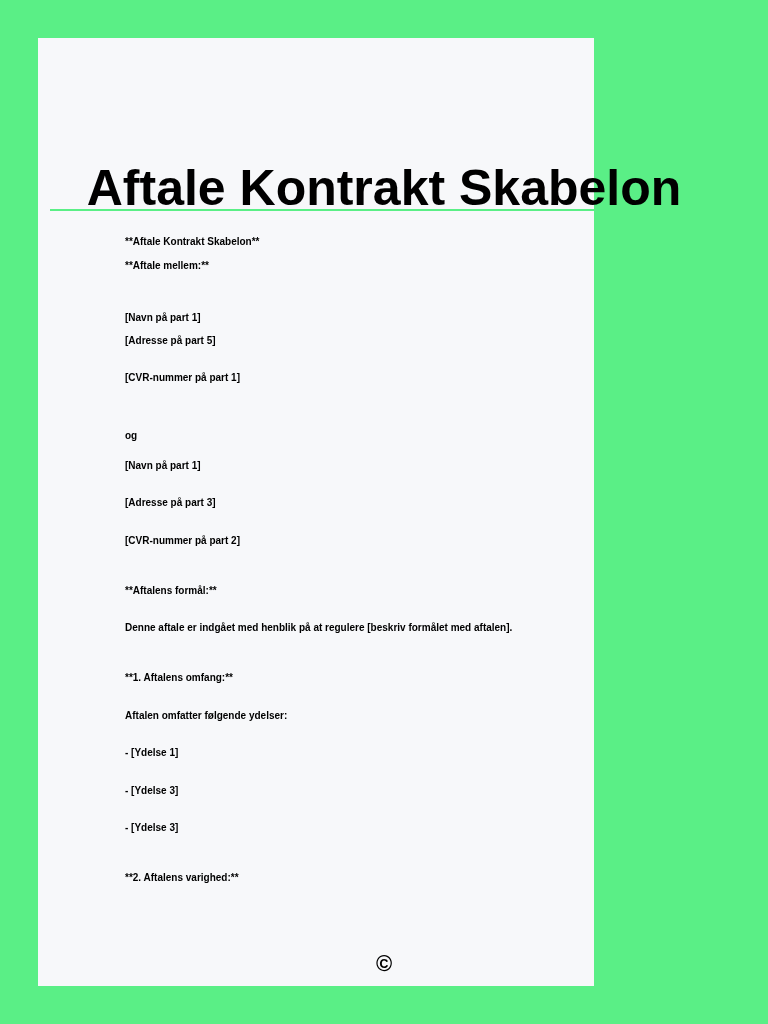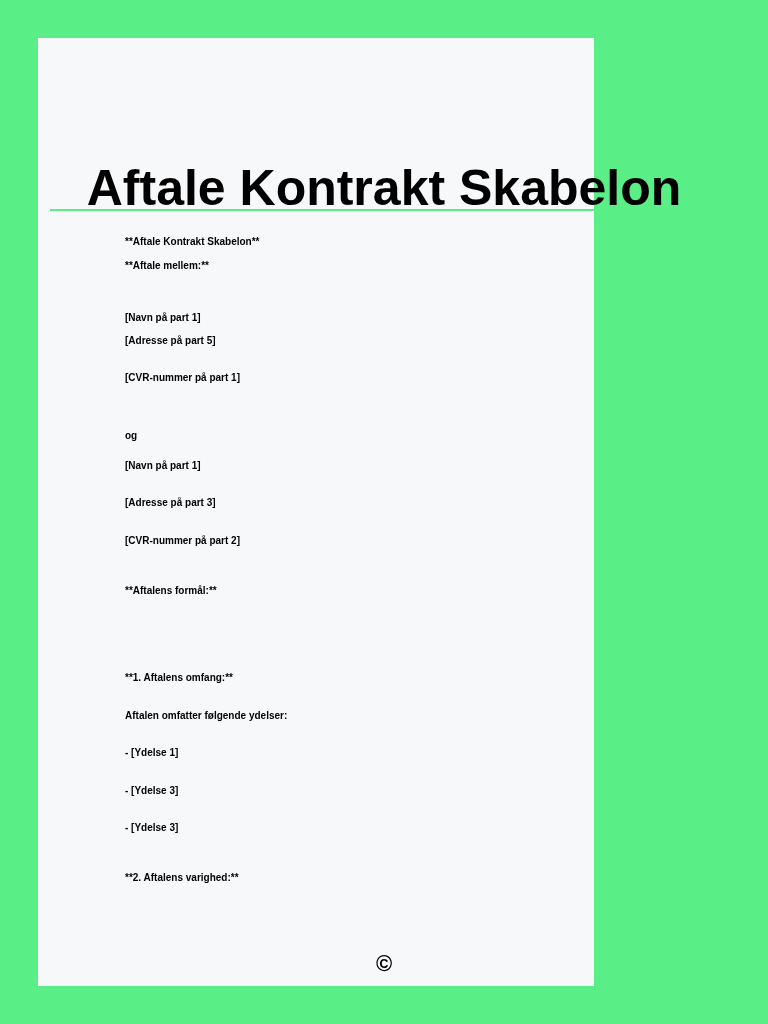--- a/index.html
+++ b/index.html
@@ -73,20 +73,21 @@
   <div class="body-text" style="top:198px">**Aftale Kontrakt Skabelon**</div>
   <div class="body-text" style="top:222px">**Aftale mellem:**</div>
   <div class="body-text" style="top:274px">[Navn på part 1]</div>
   <div class="body-text" style="top:297px">[Adresse på part 5]</div>
   <div class="body-text" style="top:334px">[CVR-nummer på part 1]</div>
   <div class="body-text" style="top:392px">og</div>
   <div class="body-text" style="top:422px">[Navn på part 1]</div>
   <div class="body-text" style="top:459px">[Adresse på part 3]</div>
   <div class="body-text" style="top:497px">[CVR-nummer på part 2]</div>
   <div class="body-text" style="top:547px">**Aftalens formål:**</div>
+  <div class="body-text" style="top:584px">Denne aftale er indgået med henblik på at regulere [beskriv formålet med aftalen].</div>
   <div class="body-text" style="top:634px">**1. Aftalens omfang:**</div>
   <div class="body-text" style="top:672px">Aftalen omfatter følgende ydelser:</div>
   <div class="body-text" style="top:709px">- [Ydelse 1]</div>
   <div class="body-text" style="top:747px">- [Ydelse 3]</div>
   <div class="body-text" style="top:784px">- [Ydelse 3]</div>
   <div class="body-text" style="top:834px">**2. Aftalens varighed:**</div>
 
   <div class="copyright">©</div>
 </div>
 

